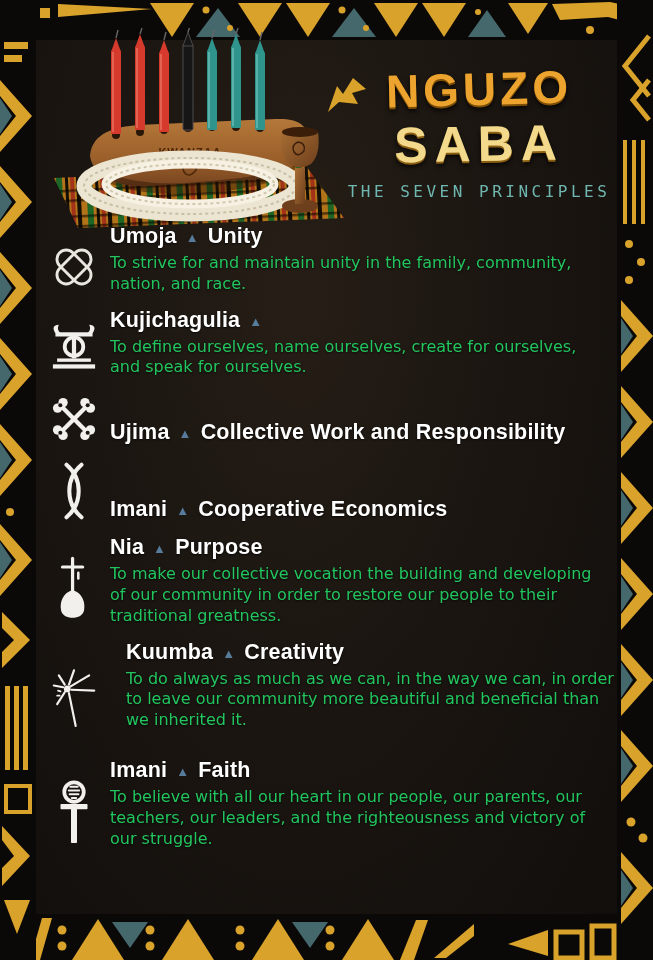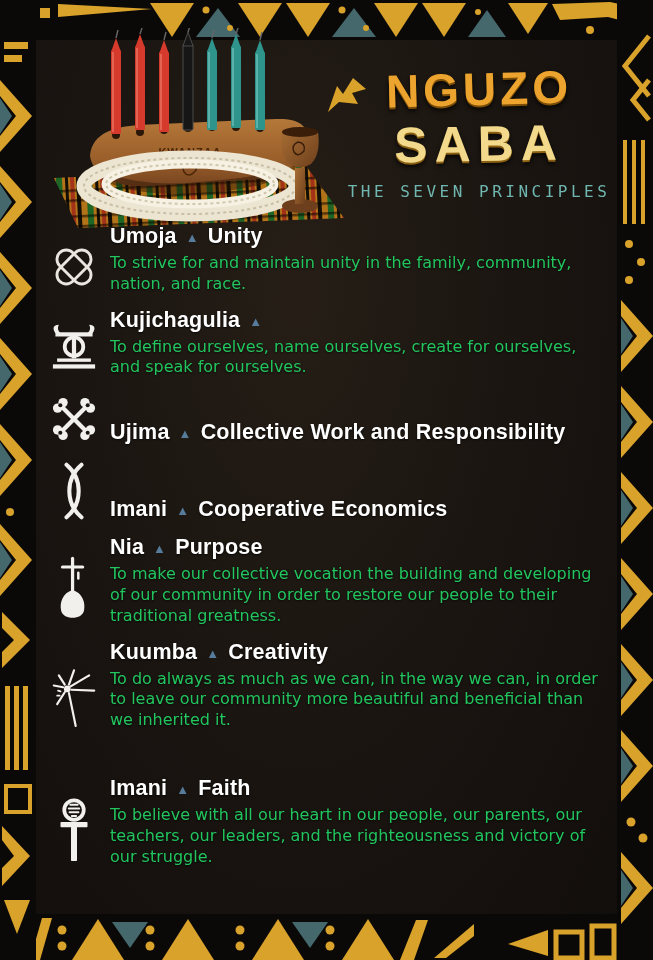--- a/index.html
+++ b/index.html
@@ -37,21 +37,21 @@
     text-shadow:0 2px 0 #8a5f12,0 4px 5px rgba(0,0,0,.85);
     transform:rotate(-1deg);
   }
   .subtitle{
     margin-top:12px;font-family:"DejaVu Sans Mono",monospace;font-weight:normal;
     font-size:16px;letter-spacing:3.5px;color:#6fb7b0;white-space:nowrap;
   }
 
   .main{position:absolute;left:42px;top:224px;width:578px;z-index:4;}
   .row{display:flex;align-items:flex-end;margin-bottom:13px;}
-  .row.gap-lg{margin-bottom:45px;}
+  .row.gap-lg{margin-bottom:27px;gap:16px;}
   .icon-cell{
     flex:0 0 64px;display:flex;justify-content:center;align-items:flex-start;
     padding-top:2px;
   }
   .text-cell{flex:1;padding-left:4px;}
   .heading{
     font-family:"Liberation Sans",sans-serif;font-weight:bold;color:#ffffff;
     font-size:21.5px;letter-spacing:.2px;
     text-shadow:0 1px 2px rgba(0,0,0,.8);
     display:flex;align-items:center;

